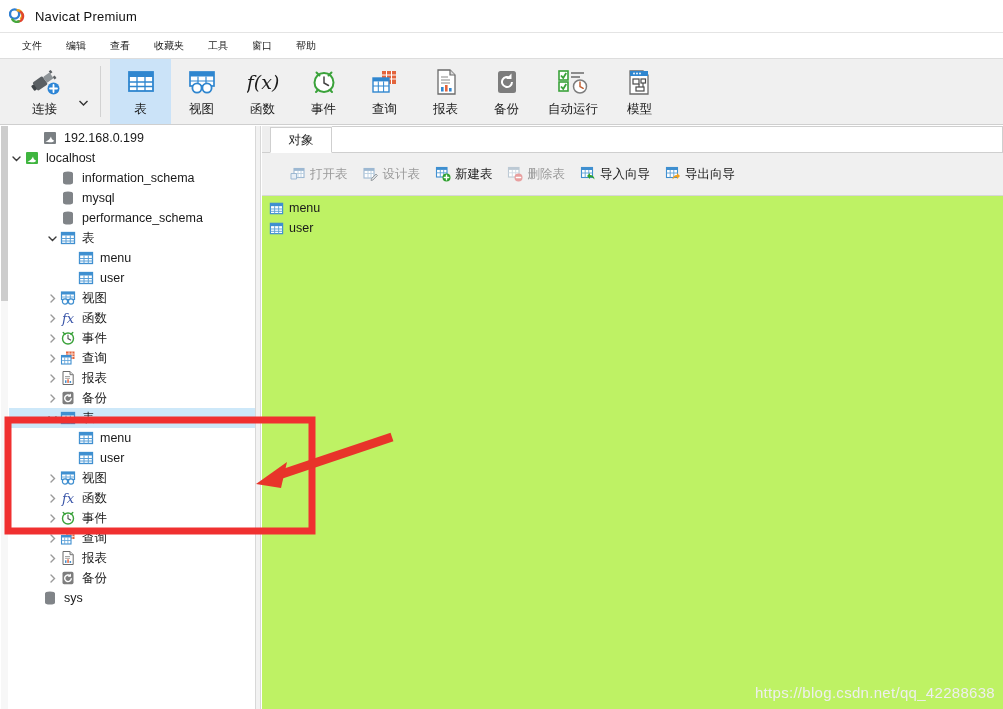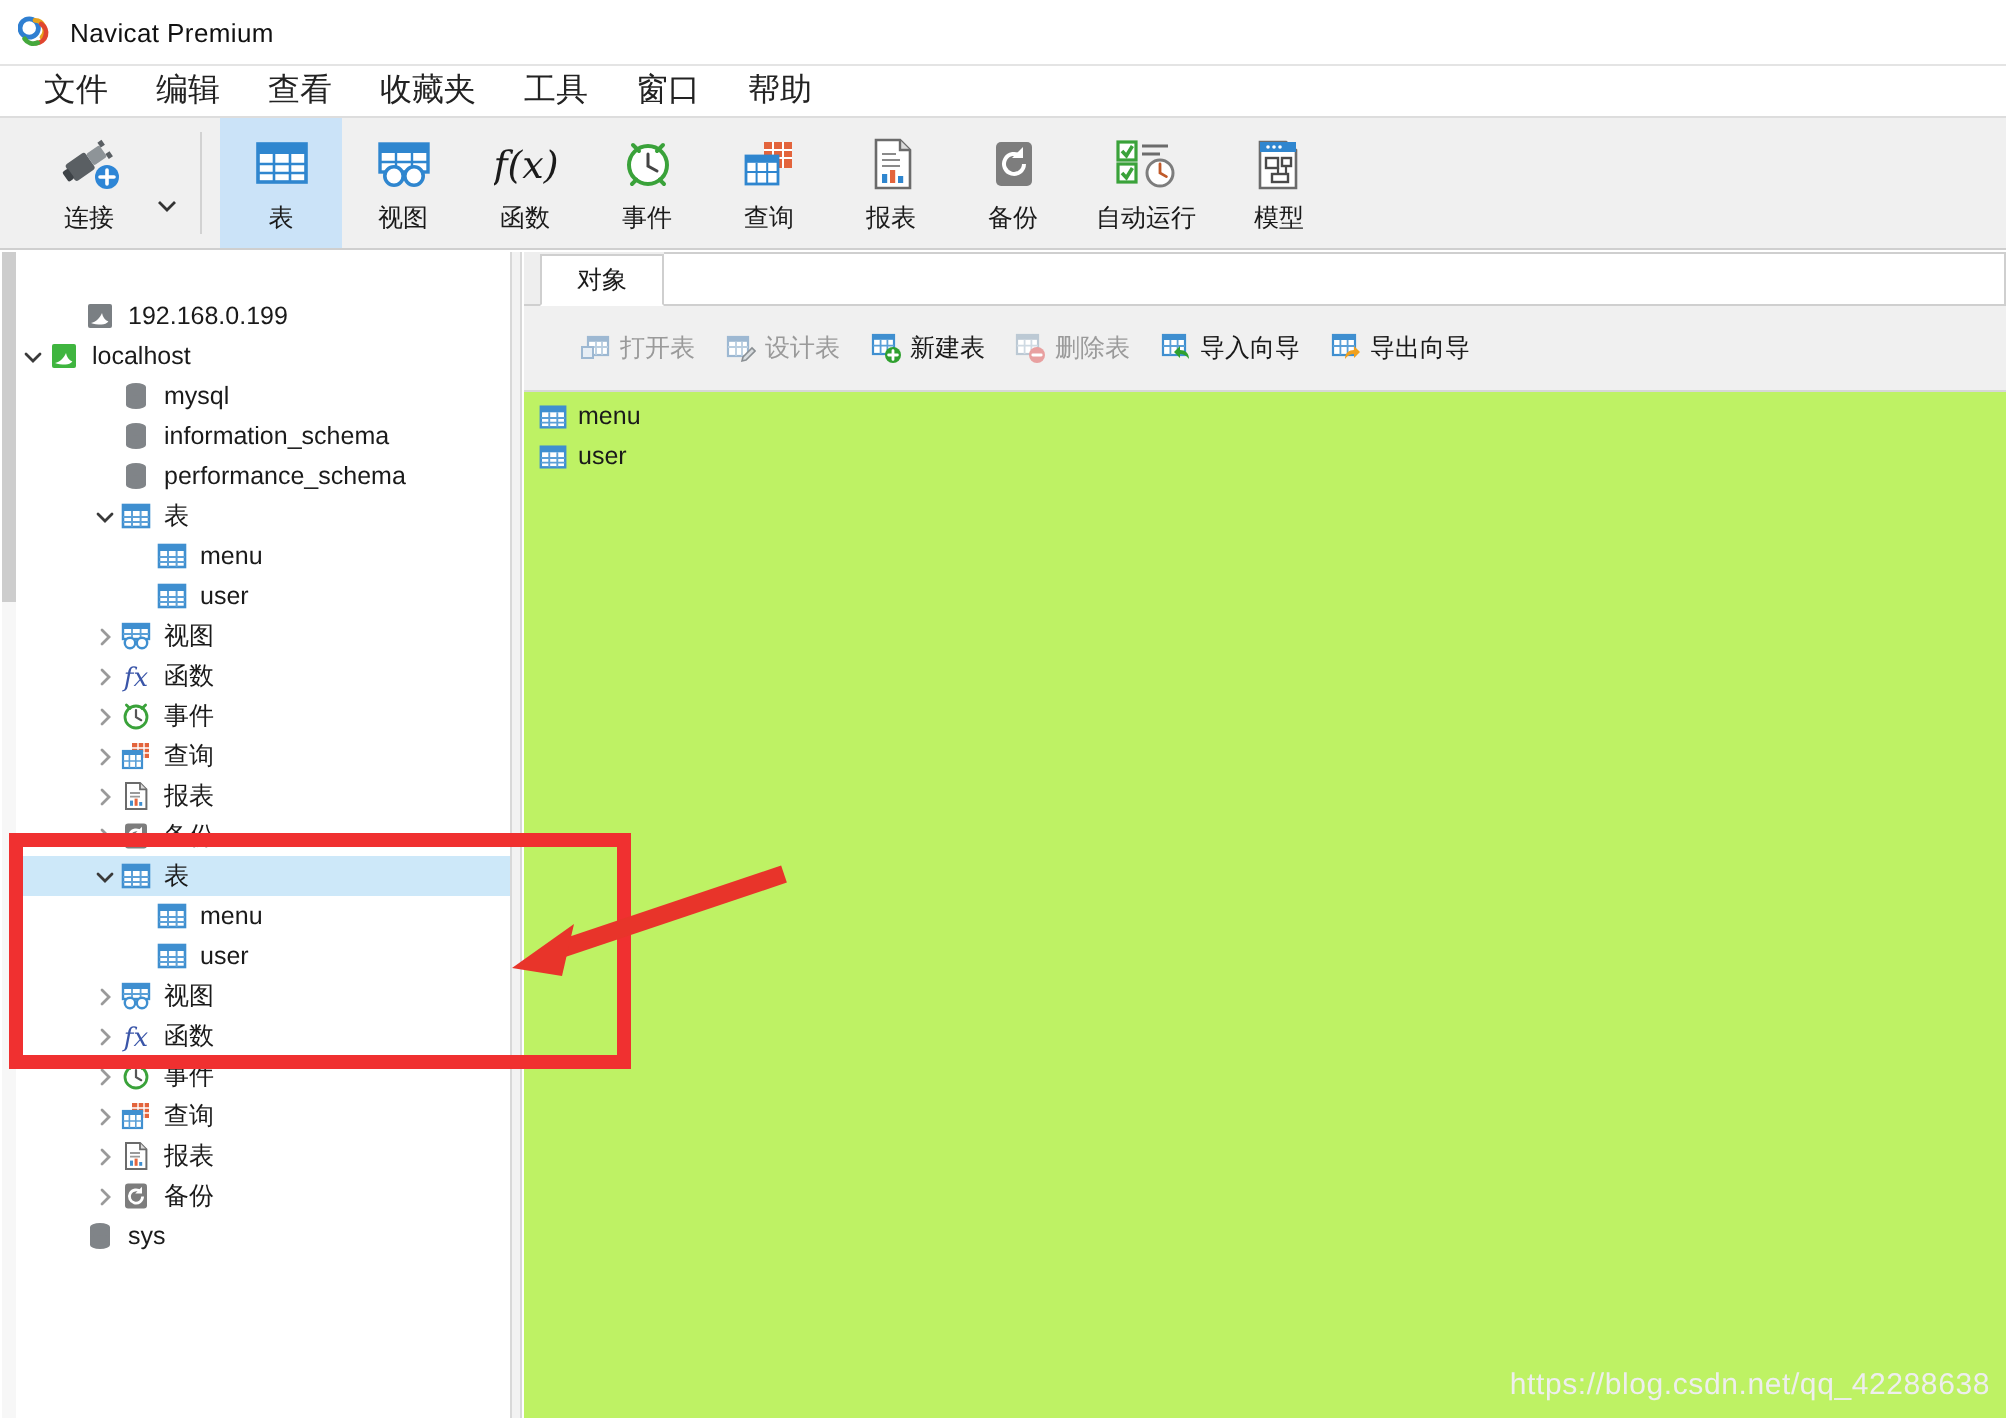--- a/index.html
+++ b/index.html
@@ -24,21 +24,21 @@
   #app-title { font-size:13px; color:#111; letter-spacing:.2px; }
 
   
   #menubar {
     height:26px; background:#ffffff;
     display:flex; align-items:center;
     padding-left:10px;
     border-bottom:1px solid #dddddd;
   }
   .menu-item {
-    font-size:16px; color:#222;
+    font-size:10px; color:#222;
     padding:3px 12px 3px 12px; cursor:default;
     white-space:nowrap;
   }
 
   
   #toolbar {
     height:66px; background:#f0f0f0;
     border-bottom:1px solid #cfcfcf;
     display:flex; align-items:stretch;
     padding-left:14px;
@@ -67,21 +67,21 @@
     background:#ffffff; border-right:1px solid #ffffff;
   }
   #left-scroll .track { position:absolute; left:1px; top:0; width:7px; bottom:0; background:#f7f7f7; }
   #left-scroll .thumb { position:absolute; left:1px; top:0px; width:7px; height:175px; background:#cdcdcd; }
 
   
   #sidebar {
     position:absolute; left:9px; top:0; width:246px; bottom:0;
     background:#ffffff; overflow:hidden;
   }
-  #tree { padding-top:2px;margin-top:20px; }
+  #tree { padding-top:2px; }
   .tnode {
     height:20px; display:flex; align-items:center;
     white-space:nowrap; cursor:default; position:relative;
   }
   .tnode.sel { background:#cde8f9; }
   .tnode .chev { width:14px; display:flex; align-items:center; justify-content:center; flex:none; }
   .tnode .chev.empty { visibility:hidden; }
   .tnode .ticon { width:18px; height:16px; display:flex; align-items:center; justify-content:center; flex:none; margin-right:5px; }
   .tnode .tlabel { font-size:12.5px; color:#1a1a1a; }
 
@@ -345,38 +345,38 @@
                 <ellipse cx="8" cy="3.5" rx="5" ry="2"></ellipse>
                 <rect x="3" y="3.5" width="10" height="3"></rect>
                 <ellipse cx="8" cy="6.5" rx="5" ry="2"></ellipse>
                 <rect x="3" y="6.5" width="10" height="3"></rect>
                 <ellipse cx="8" cy="9.5" rx="5" ry="2"></ellipse>
                 <rect x="3" y="9.5" width="10" height="3"></rect>
                 <ellipse cx="8" cy="12.5" rx="5" ry="2"></ellipse>
               </g>
             </svg>
           </span>
-          <span class="tlabel">mysql</span>
+          <span class="tlabel">information_schema</span>
         </div>
         <div class="tnode" style="padding-left: 36px;">
           <span class="chev empty"></span>
           <span class="ico-wrap ticon" style="display: flex; align-items: center; justify-content: center;">
             <svg width="16" height="16" viewBox="0 0 16 16">
               <g fill="#808488">
                 <ellipse cx="8" cy="3.5" rx="5" ry="2"></ellipse>
                 <rect x="3" y="3.5" width="10" height="3"></rect>
                 <ellipse cx="8" cy="6.5" rx="5" ry="2"></ellipse>
                 <rect x="3" y="6.5" width="10" height="3"></rect>
                 <ellipse cx="8" cy="9.5" rx="5" ry="2"></ellipse>
                 <rect x="3" y="9.5" width="10" height="3"></rect>
                 <ellipse cx="8" cy="12.5" rx="5" ry="2"></ellipse>
               </g>
             </svg>
           </span>
-          <span class="tlabel">information_schema</span>
+          <span class="tlabel">mysql</span>
         </div>
         <div class="tnode" style="padding-left: 36px;">
           <span class="chev empty"></span>
           <span class="ico-wrap ticon" style="display: flex; align-items: center; justify-content: center;">
             <svg width="16" height="16" viewBox="0 0 16 16">
               <g fill="#808488">
                 <ellipse cx="8" cy="3.5" rx="5" ry="2"></ellipse>
                 <rect x="3" y="3.5" width="10" height="3"></rect>
                 <ellipse cx="8" cy="6.5" rx="5" ry="2"></ellipse>
                 <rect x="3" y="6.5" width="10" height="3"></rect>

